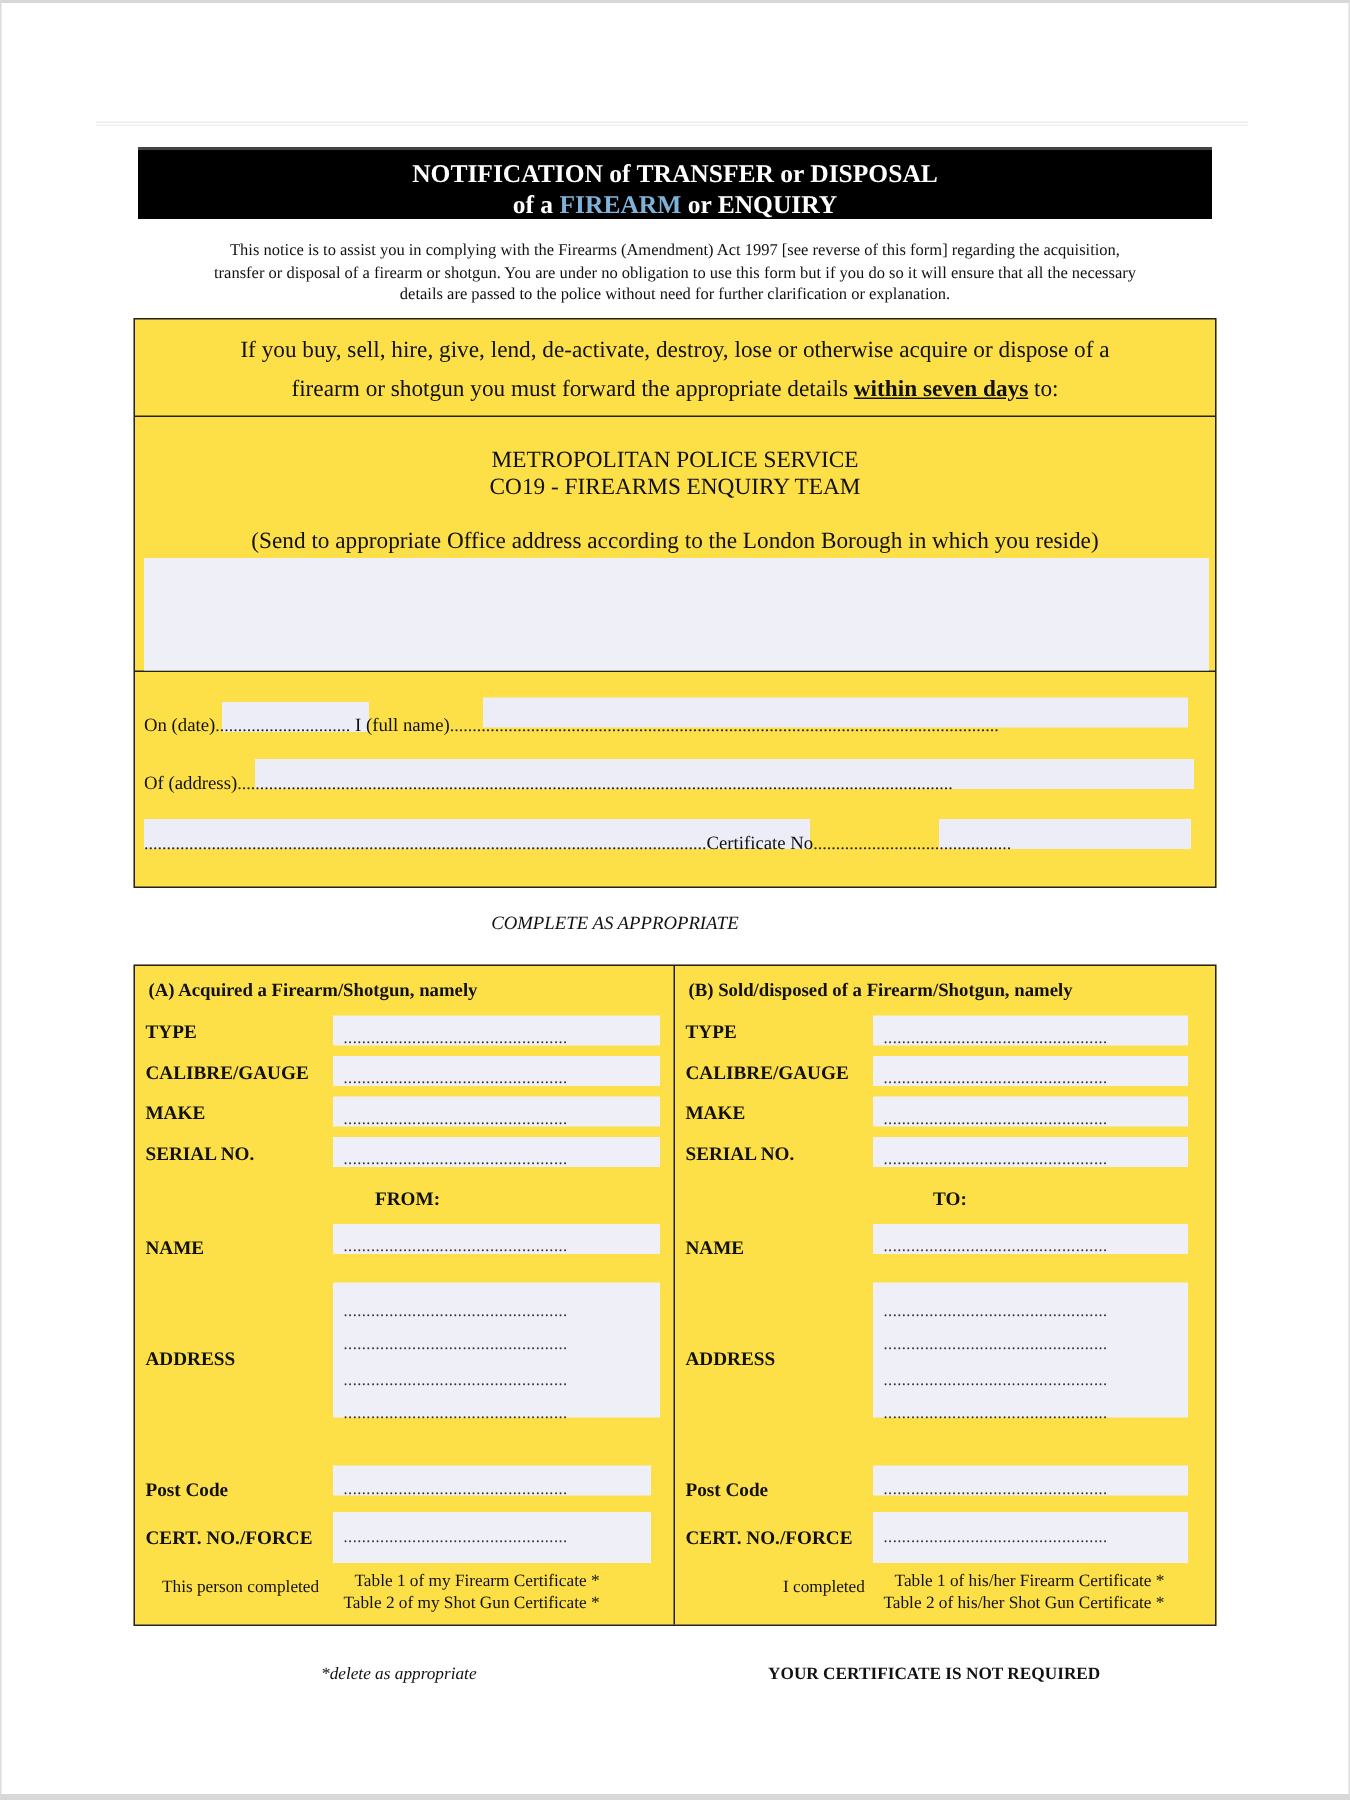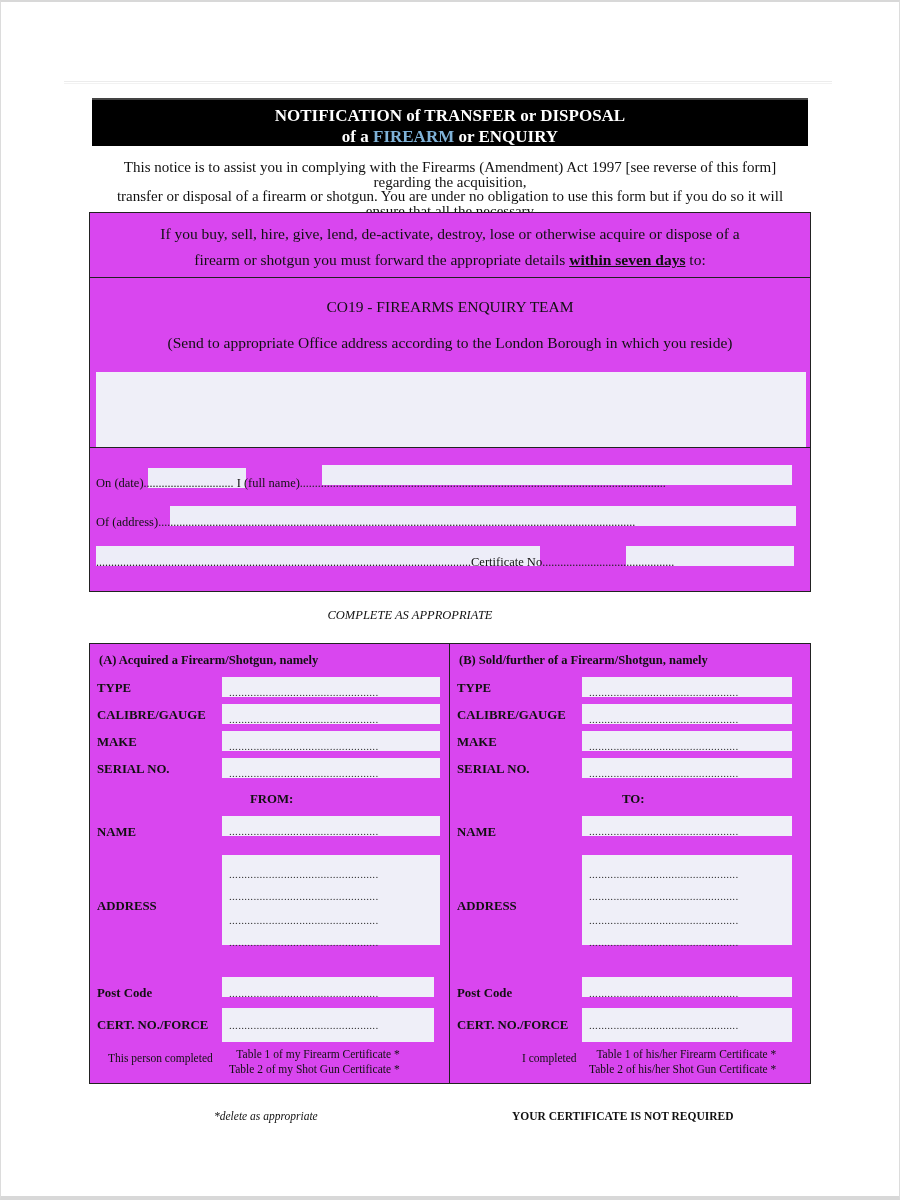--- a/index.html
+++ b/index.html
@@ -4,23 +4,23 @@
 <style>
   * { box-sizing: border-box; margin: 0; padding: 0; }
   html, body { width: 900px; height: 1200px; background: #ffffff; }
   body { font-family: "Liberation Serif", "DejaVu Serif", serif; color: #111; position: relative; overflow: hidden; }
   .page-frame { position: absolute; left: 0; top: 0; width: 900px; height: 1200px; border: 1px solid #dcdcdc; border-bottom: 4px solid #d8d8d8; border-top: 2px solid #d8d8d8; }
   .top-rule { position: absolute; left: 64px; top: 81px; width: 768px; height: 3px; border-top: 1px solid #ececec; border-bottom: 1px solid #f2f2f2; }
 
   .title-bar { position: absolute; left: 92px; top: 98px; width: 716px; height: 48px; background: #000; color: #fff; text-align: center; font-weight: bold; font-size: 17px; line-height: 21px; padding-top: 5px; border-top: 2px solid #444; }
   .title-bar .accent { color: #7fb2d8; }
 
-  .intro { position: absolute; left: 100px; top: 160px; width: 700px; text-align: center; font-size: 15px; line-height: 14.5px; }
+  .intro { position: absolute; left: 100px; top: 160px; width: 700px; text-align: center; font-size: 11px; line-height: 14.5px; }
 
-  .box { position: absolute; border: 1.5px solid #222; background: #d946ef; }
+  .box { position: absolute; border: 1.5px solid #222; background: #fde047; }
   .box-1 { left: 89px; top: 212px; width: 722px; height: 380px; }
   .row-must { height: 65px; border-bottom: 1.5px solid #222; text-align: center; font-size: 15.5px; line-height: 26px; padding-top: 8px; }
   .row-must u { font-weight: bold; }
   .row-address { position: relative; height: 170px; border-bottom: 1.5px solid #222; text-align: center; }
   .met { padding-top: 20px; font-size: 15.5px; line-height: 18px; }
   .send { margin-top: 18px; font-size: 15.5px; line-height: 18px; position: relative; z-index: 1; }
   .addr-fill { position: absolute; left: 6px; right: 4px; top: 158px; height: 75px; background: #efeff8; }
   .row-address .addr-fill { top: 94px; }
 
   .line-row { position: absolute; left: 6px; font-size: 12.5px; white-space: nowrap; }
@@ -52,29 +52,31 @@
 <div class="top-rule"></div>
 
 <div class="title-bar">
   <div>NOTIFICATION of TRANSFER or DISPOSAL</div>
   <div><span>of a </span><span class="accent">FIREARM</span><span> or ENQUIRY</span></div>
 </div>
 
 <div class="intro">
   <div>This notice is to assist you in complying with the Firearms (Amendment) Act 1997 [see reverse of this form] regarding the acquisition,</div>
   <div>transfer or disposal of a firearm or shotgun.  You are under no obligation to use this form but if you do so it will ensure that all the necessary</div>
+  <div>details are passed to the police without need for further clarification or explanation.</div>
 </div>
 
 <div class="box box-1">
   <div class="row-must">
     <div>If you buy, sell, hire, give, lend, de-activate, destroy, lose or otherwise acquire or dispose of a</div>
     <div><span>firearm or shotgun you must forward the appropriate details </span><u>within seven days</u><span> to:</span></div>
   </div>
   <div class="row-address">
     <div class="met">
+      <div>METROPOLITAN POLICE SERVICE</div>
       <div>CO19 - FIREARMS ENQUIRY TEAM</div>
     </div>
     <div class="send">(Send to appropriate Office address according to the London Borough in which you reside)</div>
     <div class="addr-fill"></div>
   </div>
 
   <div class="fillbg" style="left:58px; top:255px; width:98px;"></div>
   <div class="fillbg" style="left:232px; top:252px; width:470px;"></div>
   <div class="line-row" style="top:263px;">
     <span>On (date)</span><span class="dots">..............................</span><span> I (full name)</span><span class="dots">..........................................................................................................................</span>
@@ -137,21 +139,21 @@
     <div class="field-dots" style="top:375px;">.................................................</div>
 
     <div class="completed-label" style="left:18px; top:408px;">This person completed</div>
     <div class="table-lines" style="top:403px;">
       <div>Table 1 of my Firearm Certificate  *</div>
       <div>Table 2 of my Shot Gun Certificate *</div>
     </div>
   </div>
 
   <div class="col col-b">
-    <div class="col-title">(B) Sold/further of a Firearm/Shotgun, namely</div>
+    <div class="col-title">(B) Sold/disposed of a Firearm/Shotgun, namely</div>
 
     <div class="field-bg" style="top:33px; width:210px;"></div>
     <div class="field-label" style="top:37px;">TYPE</div>
     <div class="field-dots" style="top:42px;">.................................................</div>
 
     <div class="field-bg" style="top:60px; width:210px;"></div>
     <div class="field-label" style="top:64px;">CALIBRE/GAUGE</div>
     <div class="field-dots" style="top:69px;">.................................................</div>
 
     <div class="field-bg" style="top:87px; width:210px;"></div>

